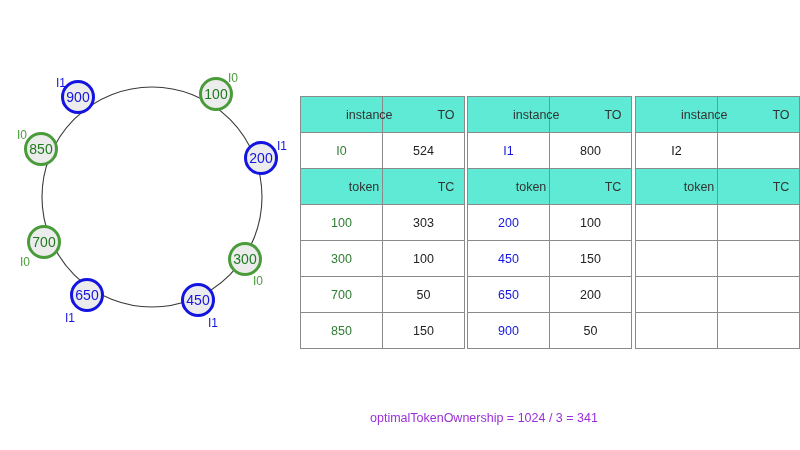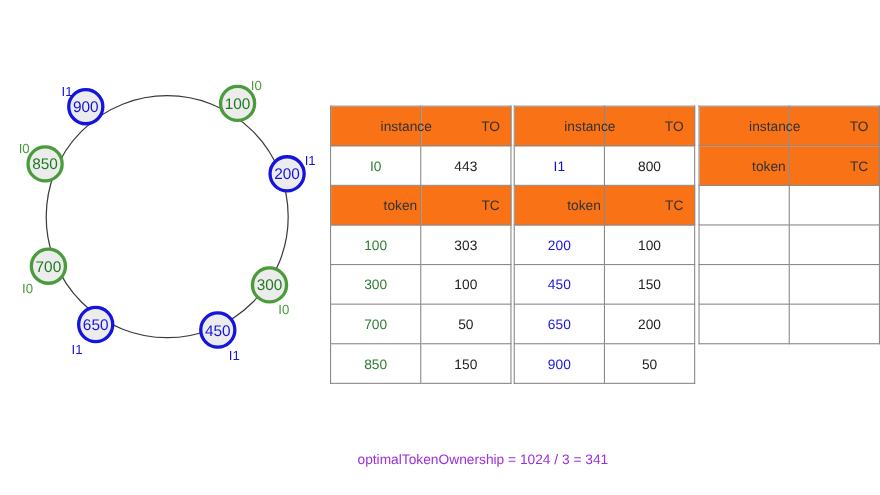--- a/index.html
+++ b/index.html
@@ -31,31 +31,31 @@
     width:165px;table-layout:fixed;
   }
   #table-i0{left:300px;}
   #table-i1{left:467px;}
   #table-i2{left:635px;}
   .ttable td{
     border:1px solid #8a8a8a;height:36px;box-sizing:border-box;
     text-align:center;vertical-align:middle;
     font-size:12.5px;color:#222;padding:0;width:50%;
   }
-  .ttable td.hdr{background:#f97316;color:#333;padding-left:45px;}
+  .ttable td.hdr{background:#5eead4;color:#333;padding-left:45px;}
   .ttable td.green{color:#2e7d32;}
   .ttable td.blue{color:#1414e0;}
   .ttable td.black{color:#111;}
 
   
   #optimal-note{
     position:absolute;left:325px;top:371px;
     color:#9b30d9;font-size:12.5px;line-height:19px;white-space:pre;
   }
-  #optimal-note div{white-space:nowrap;}
+  #optimal-note div{white-space:nowrap;margin-left:45px;}
 </style>
 </head>
 <body>
 
 <div id="ring-diagram">
   <svg id="ring-svg" width="300" height="360">
     <circle id="ring-circle" cx="152" cy="197" r="110" fill="none" stroke="#3a3a3a" stroke-width="1.1"></circle>
   </svg>
 <div class="node blue" style="left: 61px; top: 80px;">
       <span>900</span>
@@ -92,21 +92,21 @@
   </div>
 
 <table class="ttable" id="table-i0">
   <tbody>
     <tr>
       <td class="hdr">instance</td>
       <td class="hdr">TO</td>
     </tr>
     <tr>
       <td class="green">I0</td>
-      <td>443</td>
+      <td>524</td>
     </tr>
     <tr>
       <td class="hdr">token</td>
       <td class="hdr">TC</td>
     </tr>
     <tr>
       <td class="green">100</td>
       <td>303</td>
     </tr>
     <tr>
@@ -157,20 +157,24 @@
   </tbody>
 </table>
 
 <table class="ttable" id="table-i2">
   <tbody>
     <tr>
       <td class="hdr">instance</td>
       <td class="hdr">TO</td>
     </tr>
     <tr>
+      <td class="black">I2</td>
+      <td></td>
+    </tr>
+    <tr>
       <td class="hdr">token</td>
       <td class="hdr">TC</td>
     </tr>
     <tr>
       <td></td>
       <td></td>
     </tr>
     <tr>
       <td></td>
       <td></td>

